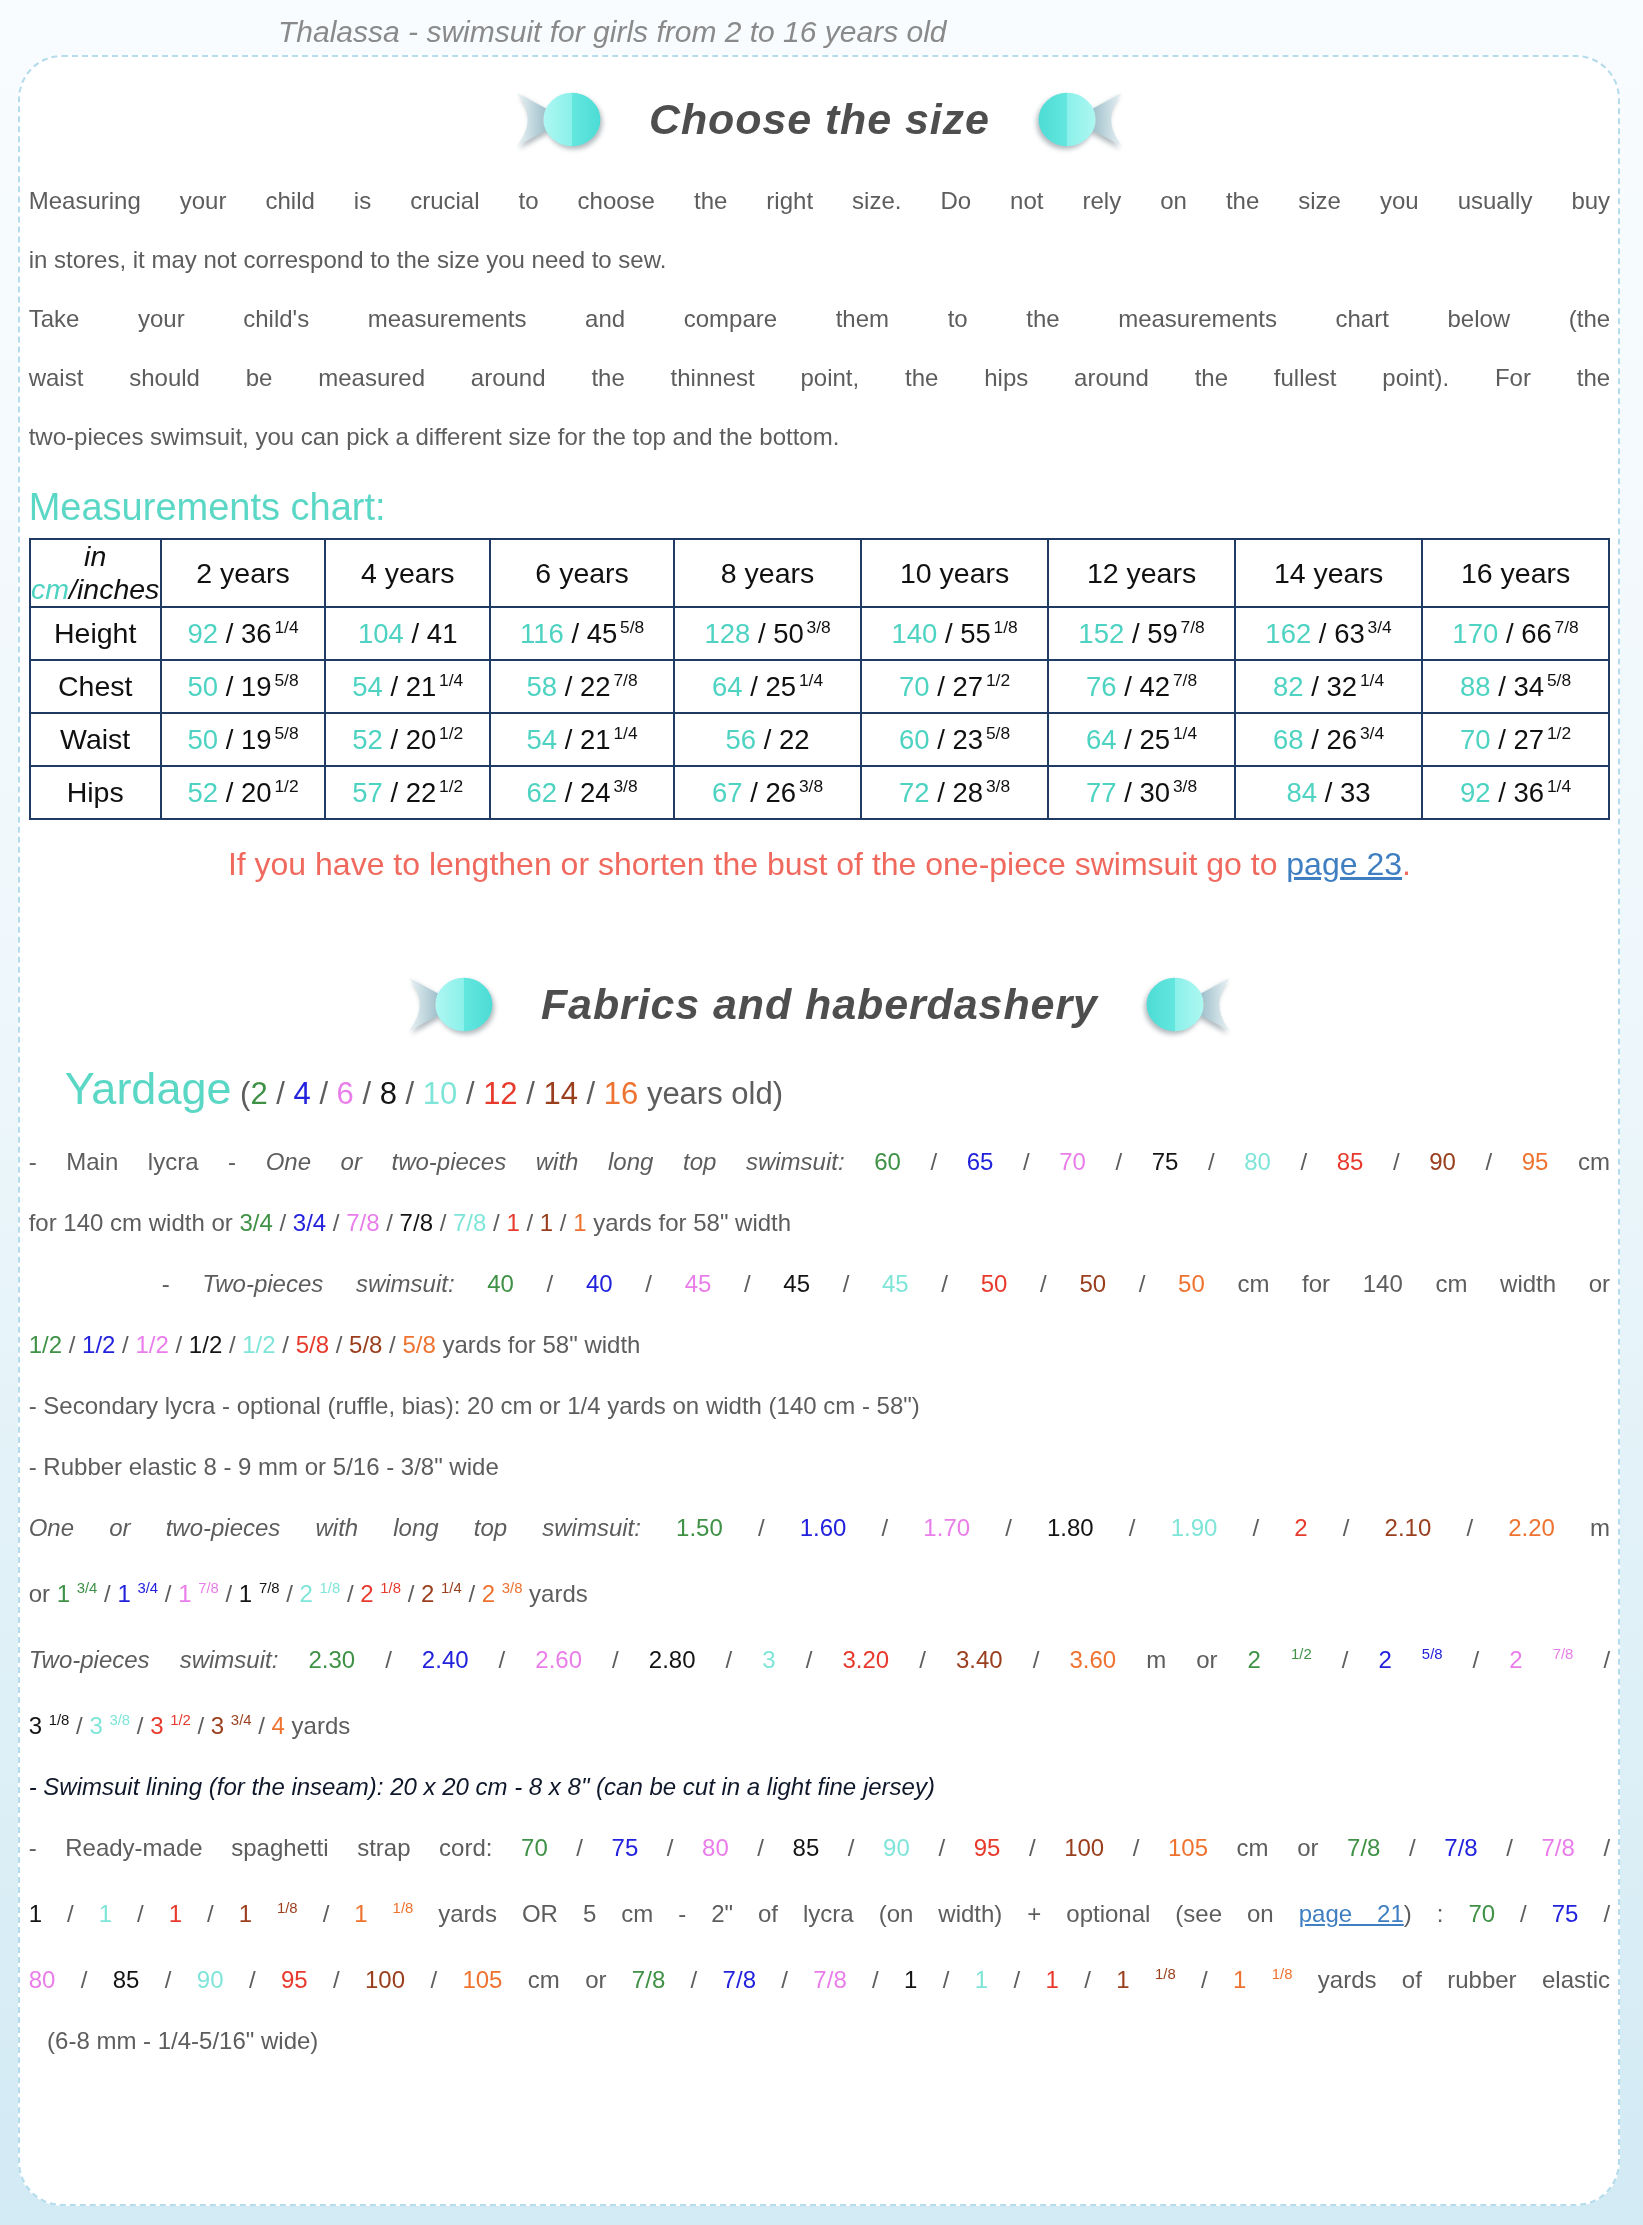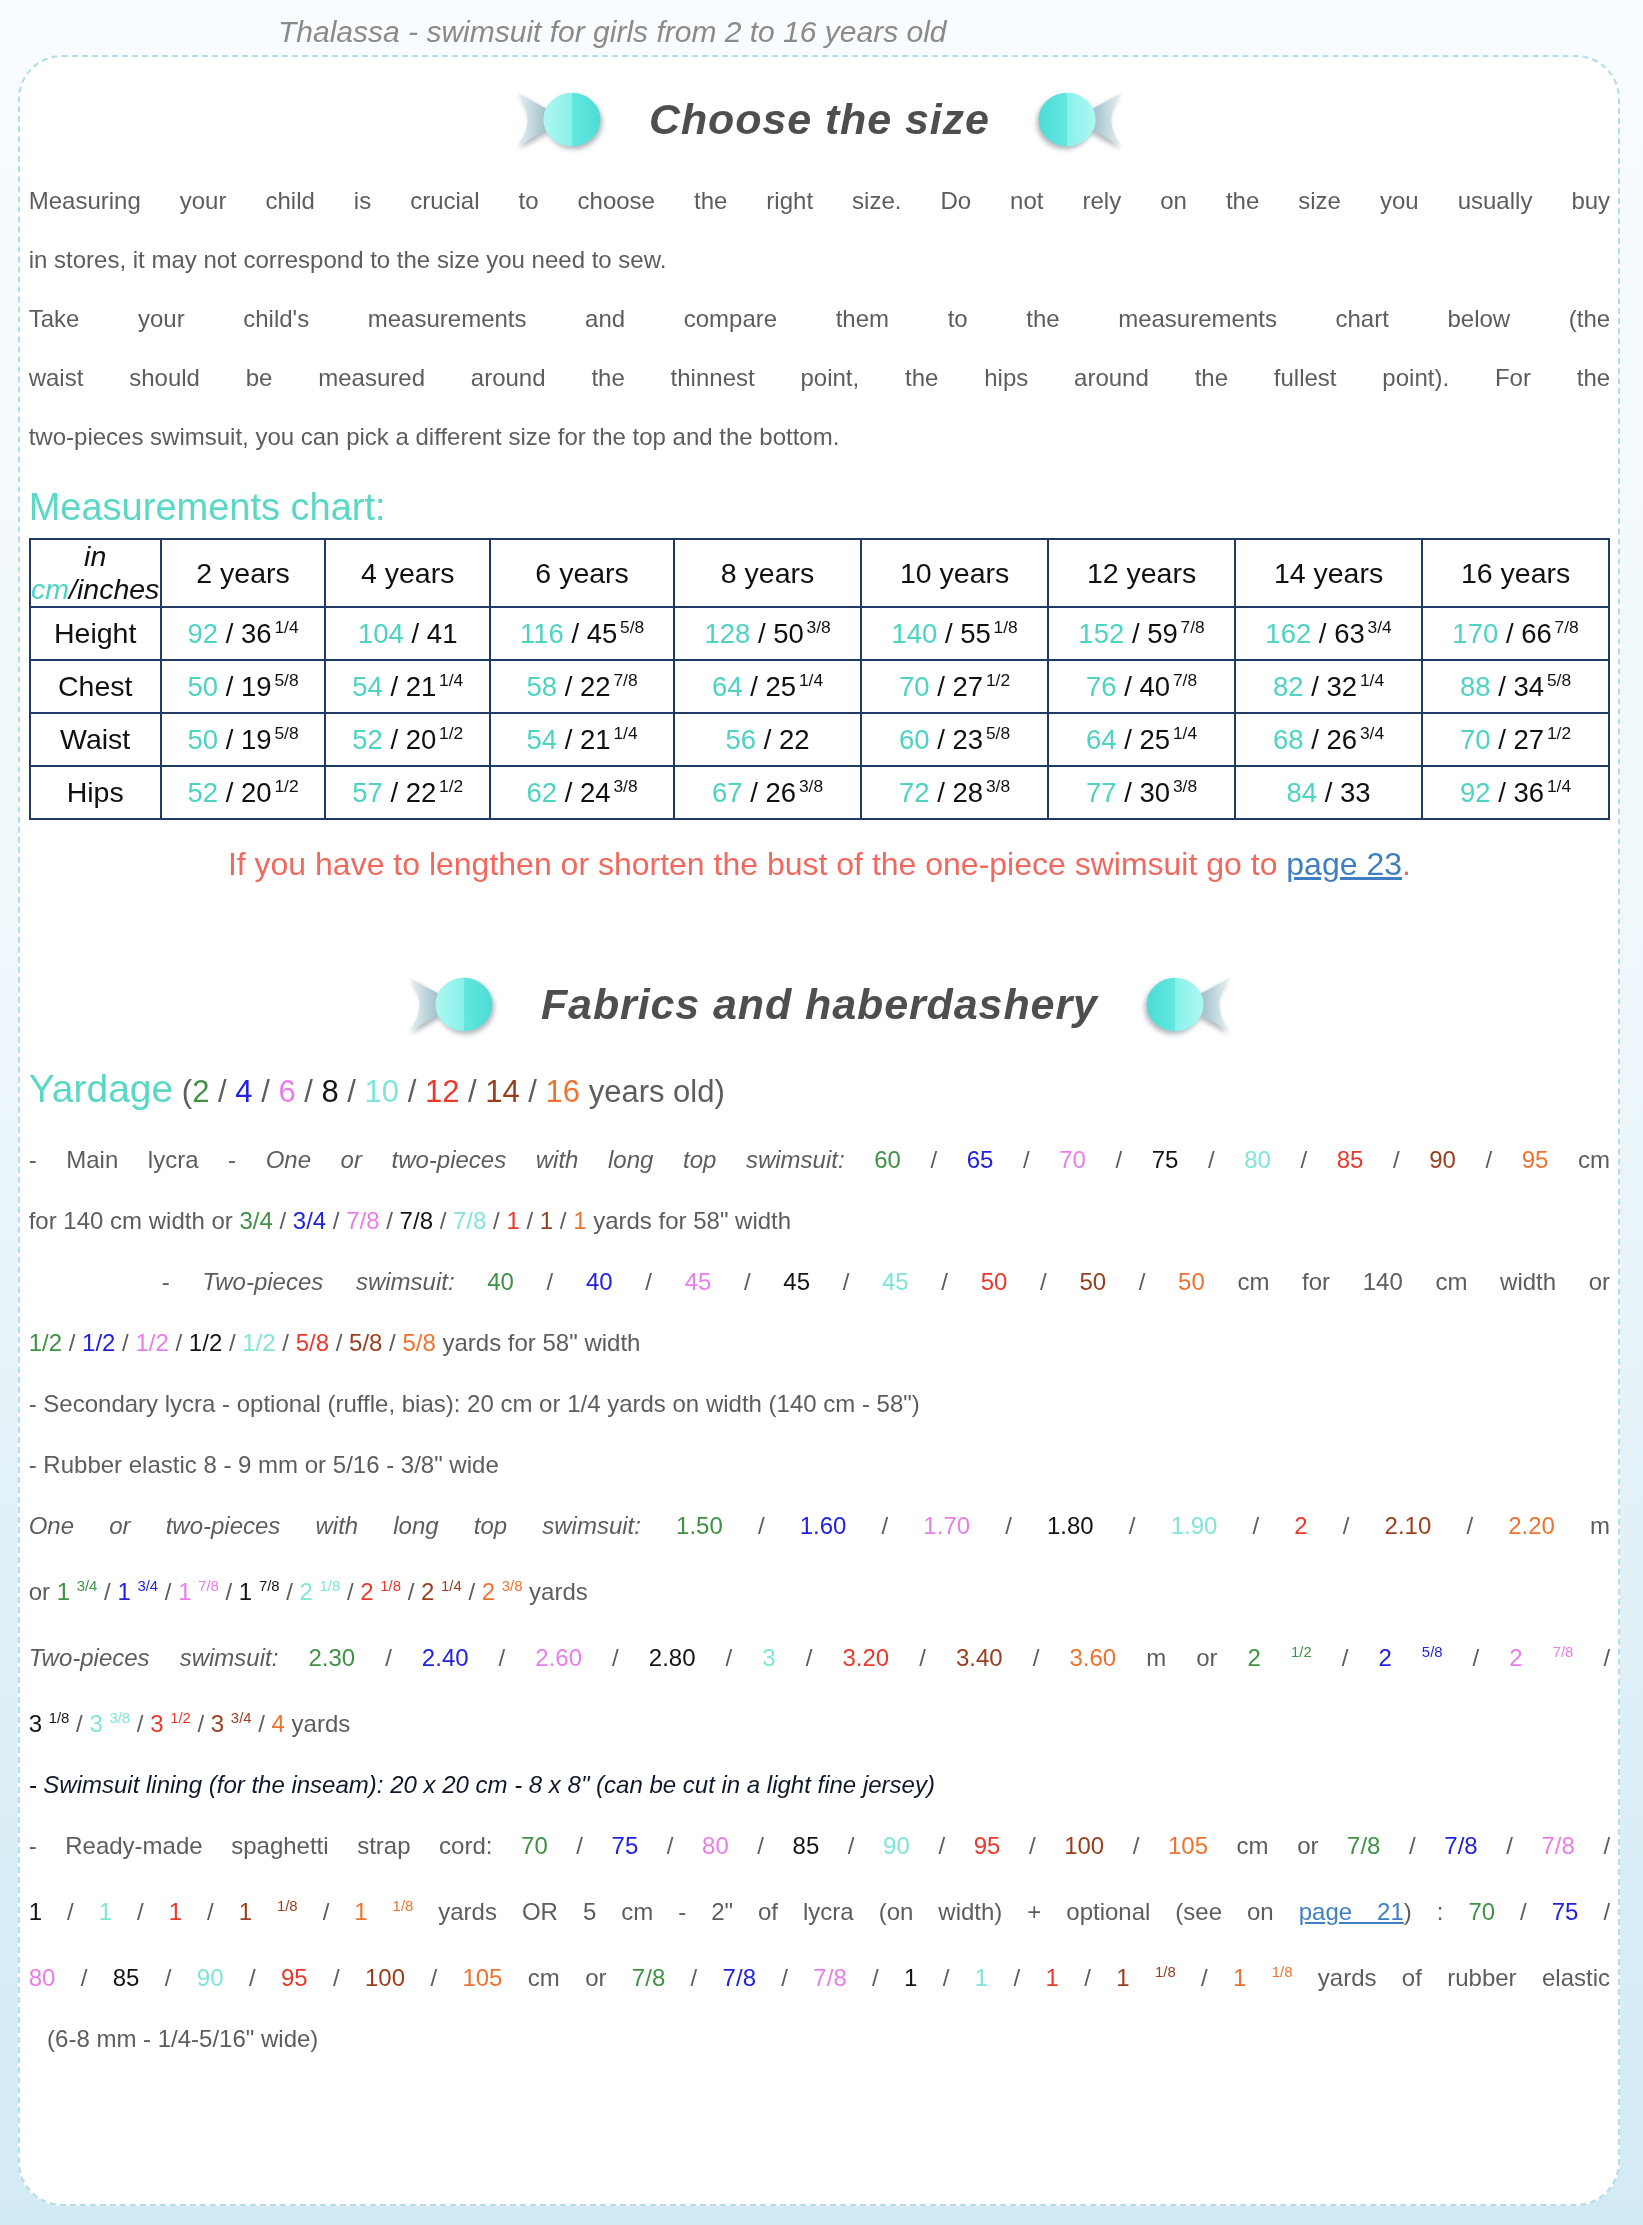--- a/index.html
+++ b/index.html
@@ -33,21 +33,21 @@
   .mtable tbody th{font-size:28.5px;color:#101010;font-weight:normal;height:51px;width:129px;}
   .mtable td{font-size:27.5px;color:#101010;height:51px;}
   .mtable td .cmv{color:#4ed3c2;}
   .mtable td sup{font-size:17.4px;vertical-align:super;margin-left:2.8px;}
   .unit{font-style:italic;font-size:27px;}
   .unit .cmv{color:#4ed3c2;}
   .note{margin-top:26px;text-align:center;font-size:32px;color:#f0695e;}
   .note .plink{color:#3f7fc1;text-decoration:underline;}
   .intro{margin-top:46px;}
   .yhead{margin-top:31px;font-size:31px;color:#5d5d5d;line-height:48px;}
-  .yhead .big{font-size:39px;}
+  .yhead .big{font-size:45px;margin-left:36px;}
 </style>
 </head>
 <body>
 
 <svg width="0" height="0" style="position:absolute" aria-hidden="true">
   <defs>
     <linearGradient id="tailG" x1="0" y1="0" x2="1" y2="0">
       <stop offset="0" stop-color="#eaf3f6"></stop>
         <stop offset="1" stop-color="#9bbcc7"></stop>
     </linearGradient>
@@ -112,21 +112,21 @@
           <td><span class="cmv">162</span><span> / 63</span><sup>3/4</sup></td>
           <td><span class="cmv">170</span><span> / 66</span><sup>7/8</sup></td>
         </tr>
         <tr>
           <th>Chest</th>
           <td><span class="cmv">50</span><span> / 19</span><sup>5/8</sup></td>
           <td><span class="cmv">54</span><span> / 21</span><sup>1/4</sup></td>
           <td><span class="cmv">58</span><span> / 22</span><sup>7/8</sup></td>
           <td><span class="cmv">64</span><span> / 25</span><sup>1/4</sup></td>
           <td><span class="cmv">70</span><span> / 27</span><sup>1/2</sup></td>
-          <td><span class="cmv">76</span><span> / 40</span><sup>7/8</sup></td>
+          <td><span class="cmv">76</span><span> / 42</span><sup>7/8</sup></td>
           <td><span class="cmv">82</span><span> / 32</span><sup>1/4</sup></td>
           <td><span class="cmv">88</span><span> / 34</span><sup>5/8</sup></td>
         </tr>
         <tr>
           <th>Waist</th>
           <td><span class="cmv">50</span><span> / 19</span><sup>5/8</sup></td>
           <td><span class="cmv">52</span><span> / 20</span><sup>1/2</sup></td>
           <td><span class="cmv">54</span><span> / 21</span><sup>1/4</sup></td>
           <td><span class="cmv">56</span><span> / 22</span></td>
           <td><span class="cmv">60</span><span> / 23</span><sup>5/8</sup></td>

